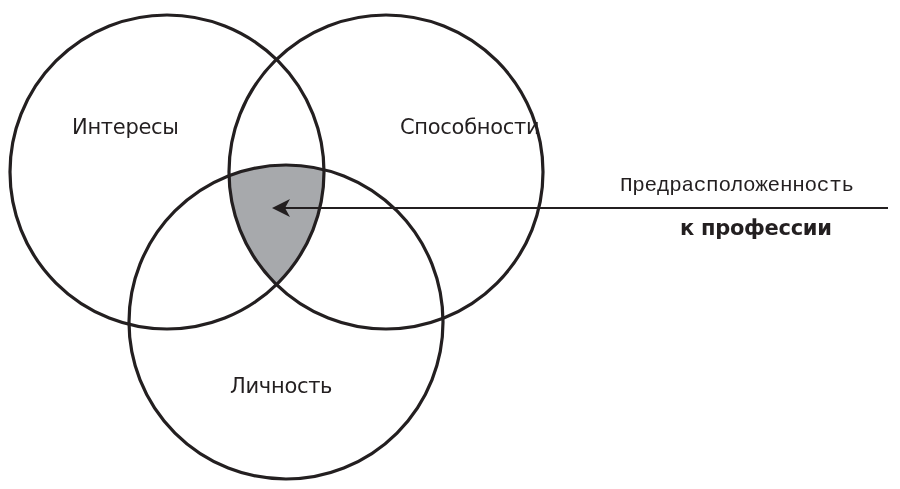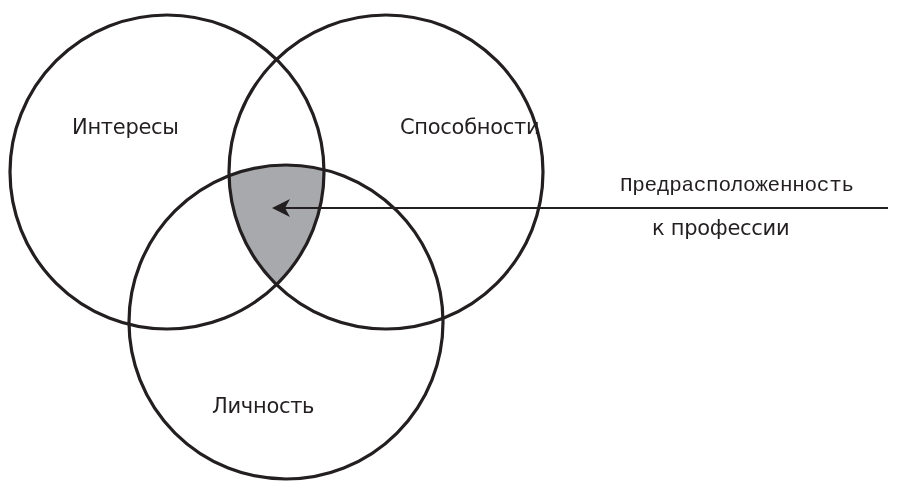--- a/index.html
+++ b/index.html
@@ -36,16 +36,16 @@
     <circle cx="167" cy="172" r="157" fill="none" stroke="#231f20" stroke-width="3.2"></circle>
     <circle cx="386" cy="172" r="157" fill="none" stroke="#231f20" stroke-width="3.2"></circle>
     <circle cx="286" cy="322" r="157" fill="none" stroke="#231f20" stroke-width="3.2"></circle>
 
     <line x1="888" y1="208" x2="284" y2="208" stroke="#231f20" stroke-width="2"></line>
     <path d="M272 208 L290 199 L285 208 L290 217 Z" fill="#231f20"></path>
   </svg>
 
   <div class="lbl" style="left:72px; top:115px;">Интересы</div>
   <div class="lbl" style="left:352px; top:115px;margin-left:48px;">Способности</div>
-  <div class="lbl" style="left:212px; top:374px;margin-top:20px;">Личность</div>
+  <div class="lbl" style="left:230px; top:374px;">Личность</div>
   <div class="lbl" style="left:620px; top:174px;font-family:Liberation Mono, monospace;">Предрасположенность</div>
-  <div class="lbl" style="left:652px; top:216px;">к профессии</div>
+  <div class="lbl" style="left:680px; top:216px;font-weight:bold;">к профессии</div>
 </div>
 
 </body></html>

